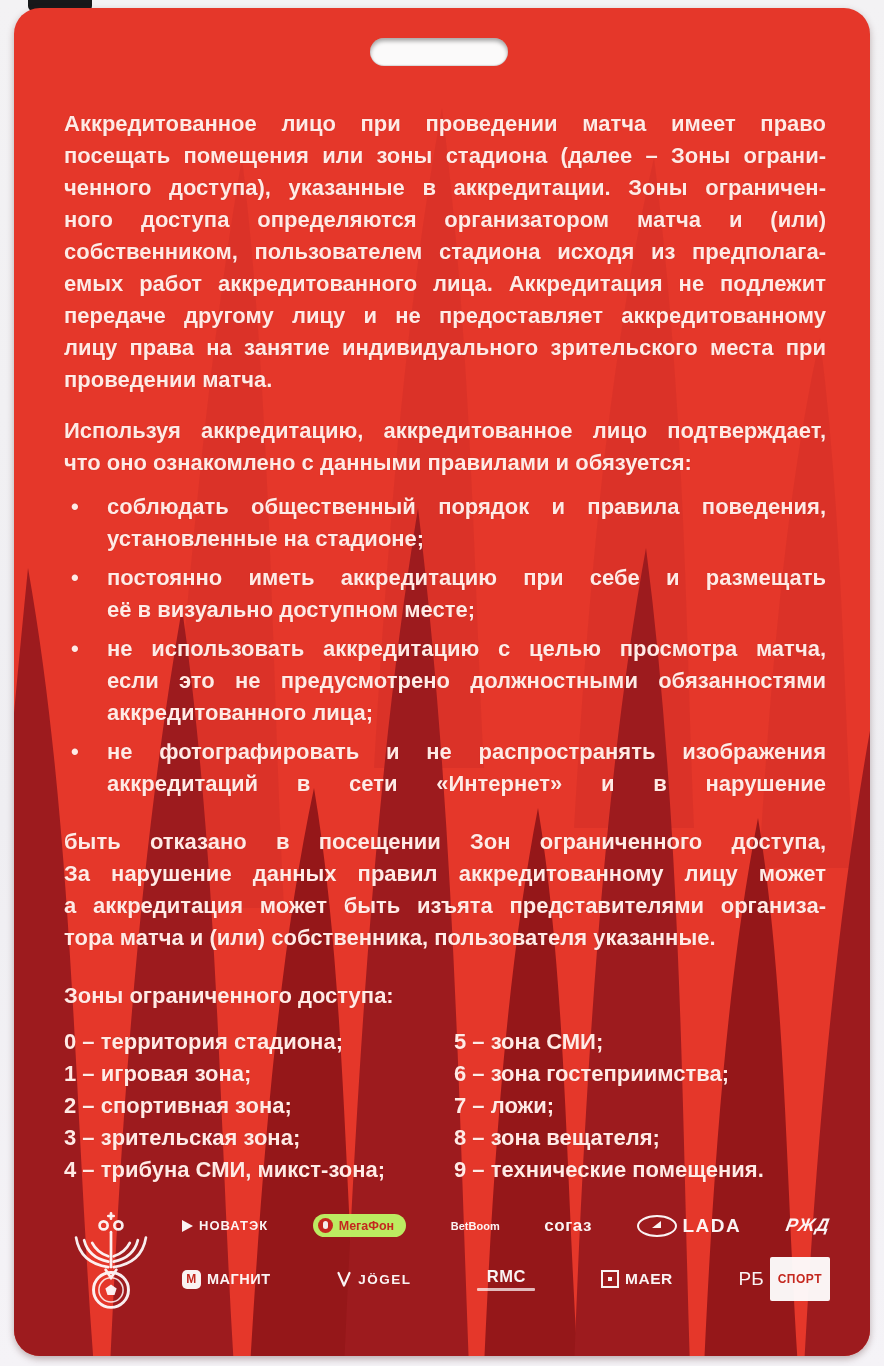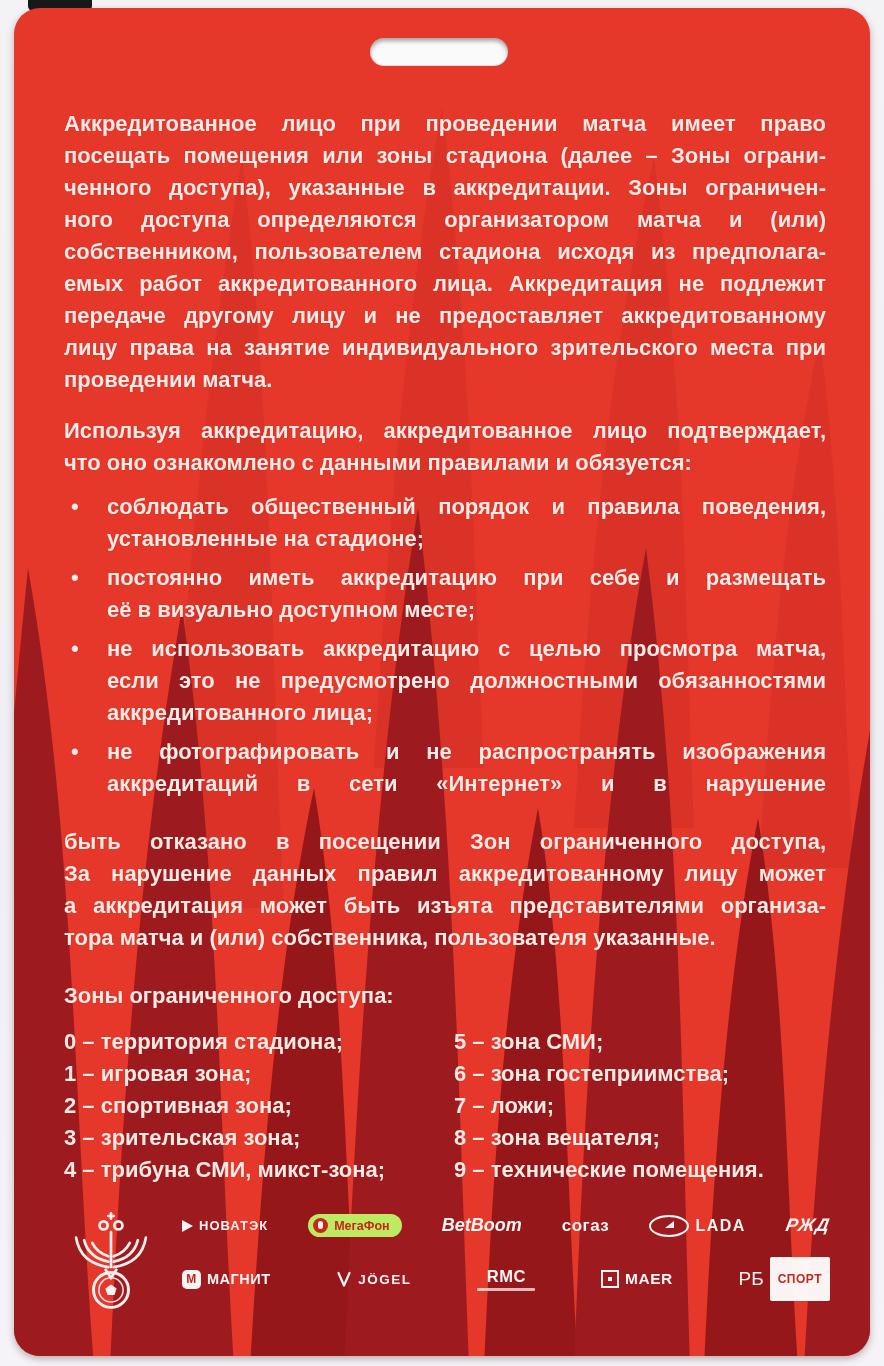--- a/index.html
+++ b/index.html
@@ -43,25 +43,25 @@
   .logos{position:absolute;left:50px;right:40px;top:1193px;height:130px;color:#fff;}
   .crest{position:absolute;left:4px;top:6px;opacity:.93;}
   .lrows{margin-left:118px;display:flex;flex-direction:column;gap:20px;padding-top:13px;}
   .lrow{display:flex;align-items:center;justify-content:space-between;}
   .lg{display:inline-flex;align-items:center;gap:6px;color:#fff;opacity:.95;white-space:nowrap;}
   .lg-novatek{font-size:13px;font-weight:700;letter-spacing:1px;}
   .tri{width:0;height:0;border-left:11px solid #fff;border-top:6px solid transparent;border-bottom:6px solid transparent;display:inline-block;}
   .lg-megafon{background:#bef264;color:#c6281f;border-radius:13px;padding:4px 12px 4px 5px;font-size:12.5px;font-weight:700;opacity:.97;}
   .mf-dot{width:15px;height:15px;border-radius:50%;background:#c6281f;display:inline-block;position:relative;}
   .mf-dot::after{content:"";position:absolute;left:5px;top:3px;width:5px;height:8px;border-radius:3px;background:#f8f4f2;}
-  .lg-betboom{font-size:18px;font-weight:700;font-style:italic;}
+  .lg-betboom{font-size:11px;font-weight:700;}
   .lg-sogaz{font-size:17px;font-weight:700;letter-spacing:.5px;}
   .lada-oval{width:36px;height:18px;border:2px solid #fff;border-radius:50%;display:inline-flex;align-items:center;justify-content:center;}
   .lada-mark{width:0;height:0;border-bottom:7px solid #fff;border-left:9px solid transparent;margin-top:-2px;}
-  .lg-lada{font-size:16px;font-weight:700;letter-spacing:1.5px;}
+  .lg-lada{font-size:19px;font-weight:700;letter-spacing:1.5px;}
   .lg-rzd{font-size:18px;font-weight:700;font-style:italic;transform:skewX(-10deg);letter-spacing:1px;}
   .mg-box{width:19px;height:19px;border-radius:5px;background:#fff;color:#c6281f;display:inline-flex;align-items:center;justify-content:center;font-size:12px;font-weight:700;}
   .lg-magnit{font-size:14.5px;font-weight:700;letter-spacing:.5px;}
   .lg-jogel{font-size:13.5px;font-weight:700;letter-spacing:1.5px;}
   .lg-rmc{display:inline-flex;flex-direction:column;align-items:center;gap:2px;font-size:16.5px;font-weight:700;letter-spacing:.5px;}
   .rmc-sub{width:58px;height:3px;background:rgba(255,255,255,.75);border-radius:1px;}
   .maer-box{width:14px;height:14px;border:2.5px solid #fff;display:inline-flex;align-items:center;justify-content:center;}
   .maer-box::after{content:"";width:4px;height:4px;background:#fff;}
   .lg-maer{font-size:15.5px;font-weight:700;letter-spacing:.5px;}
   .lg-rb{font-size:19px;font-weight:400;}

